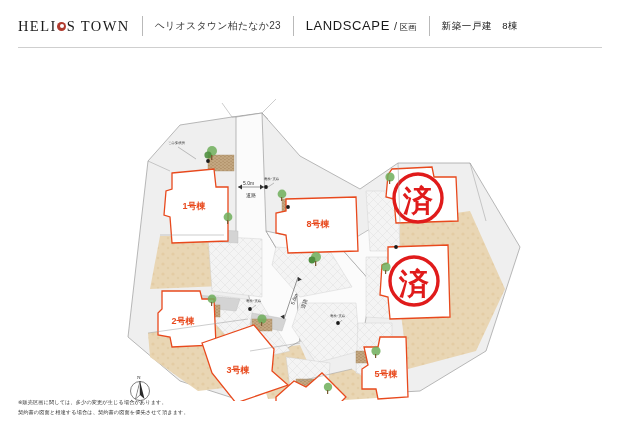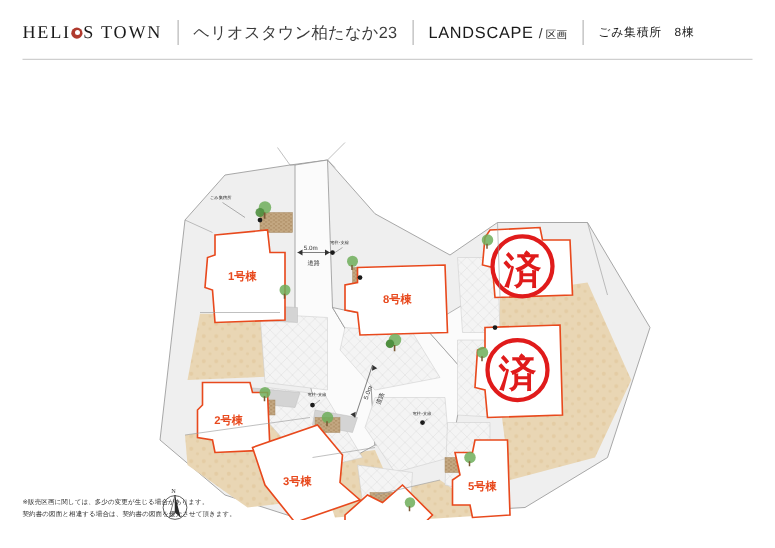--- a/index.html
+++ b/index.html
@@ -29,37 +29,37 @@
   #logo .sun{
     display:inline-block;width:9px;height:9px;border-radius:50%;
     position:relative;margin:0 0.5px;vertical-align:middle;
     background:#b03a2e;
   }
   #logo .sun::after{
     content:"";position:absolute;left:2.5px;top:2.5px;
     width:4px;height:4px;border-radius:50%;background:#fff;
   }
   #logo-sub{
-    font-size:13px;color:#3a3a3a;letter-spacing:0.2px;
+    font-size:10px;color:#3a3a3a;letter-spacing:0.2px;
   }
   #landscape{
     font-family:Liberation Sans, sans-serif;
     font-size:13px;letter-spacing:0.6px;color:#1a1a1a;
   }
   #landscape .slash{font-size:11px;margin:0 2px 0 4px;color:#333;}
   #landscape .kuaku{font-size:8.5px;letter-spacing:0;}
   #tagline{font-size:9.5px;color:#1a1a1a;letter-spacing:0.6px;}
   #hdr-rule{
     position:absolute;left:18px;top:47px;width:584px;height:1px;
     background:#cfcfcf;
   }
 
   
   #map-wrap{
-    position:absolute;left:0;top:66px;width:620px;height:350px;
+    position:absolute;left:0;top:51px;width:620px;height:350px;
   }
   #map-svg{display:block;}
 
   
   #footer{
     position:absolute;left:18px;top:398px;width:420px;
     font-size:5.2px;line-height:1.85;color:#2d2d2d;letter-spacing:0.1px;
   }
   .foot-line{white-space:nowrap;}
 
@@ -103,21 +103,21 @@
 
     <div class="hdr-div"></div>
 
     <div class="hdr-seg">
       <span id="landscape"><span>LANDSCAPE</span><span class="slash">/</span><span class="kuaku">区画</span></span>
     </div>
 
     <div class="hdr-div"></div>
 
     <div class="hdr-seg">
-      <span id="tagline">ごみ集積所　8棟</span>
+      <span id="tagline">新築一戸建　8棟</span>
     </div>
 
   </div>
   <div id="hdr-rule"></div>
 </div>
 
 <div id="map-wrap">
 <svg id="map-svg" width="620" height="350" viewBox="0 0 620 350" xmlns="http://www.w3.org/2000/svg">
 
   <defs>

